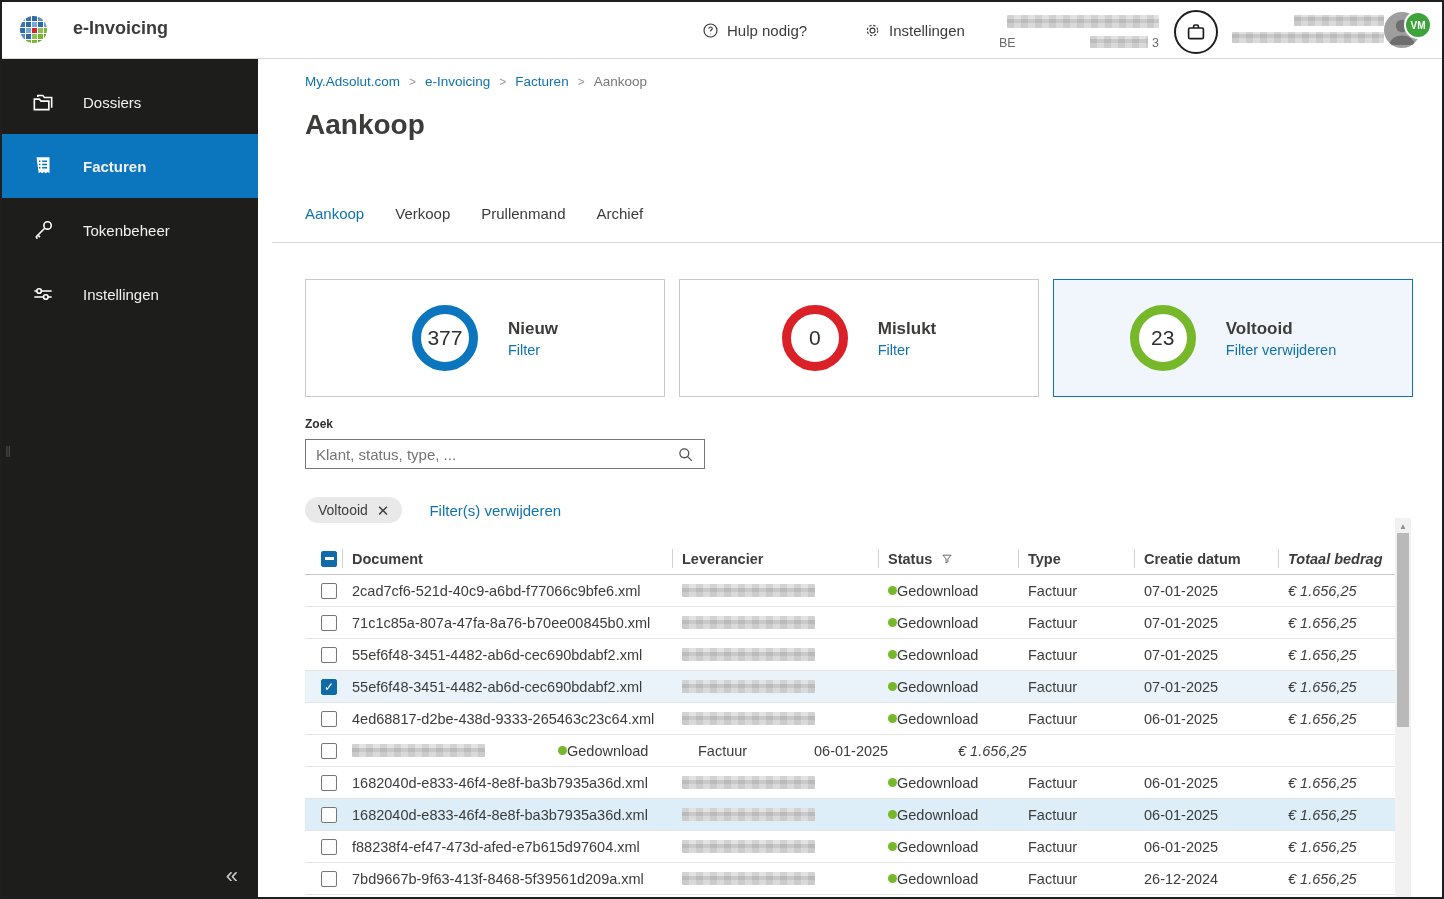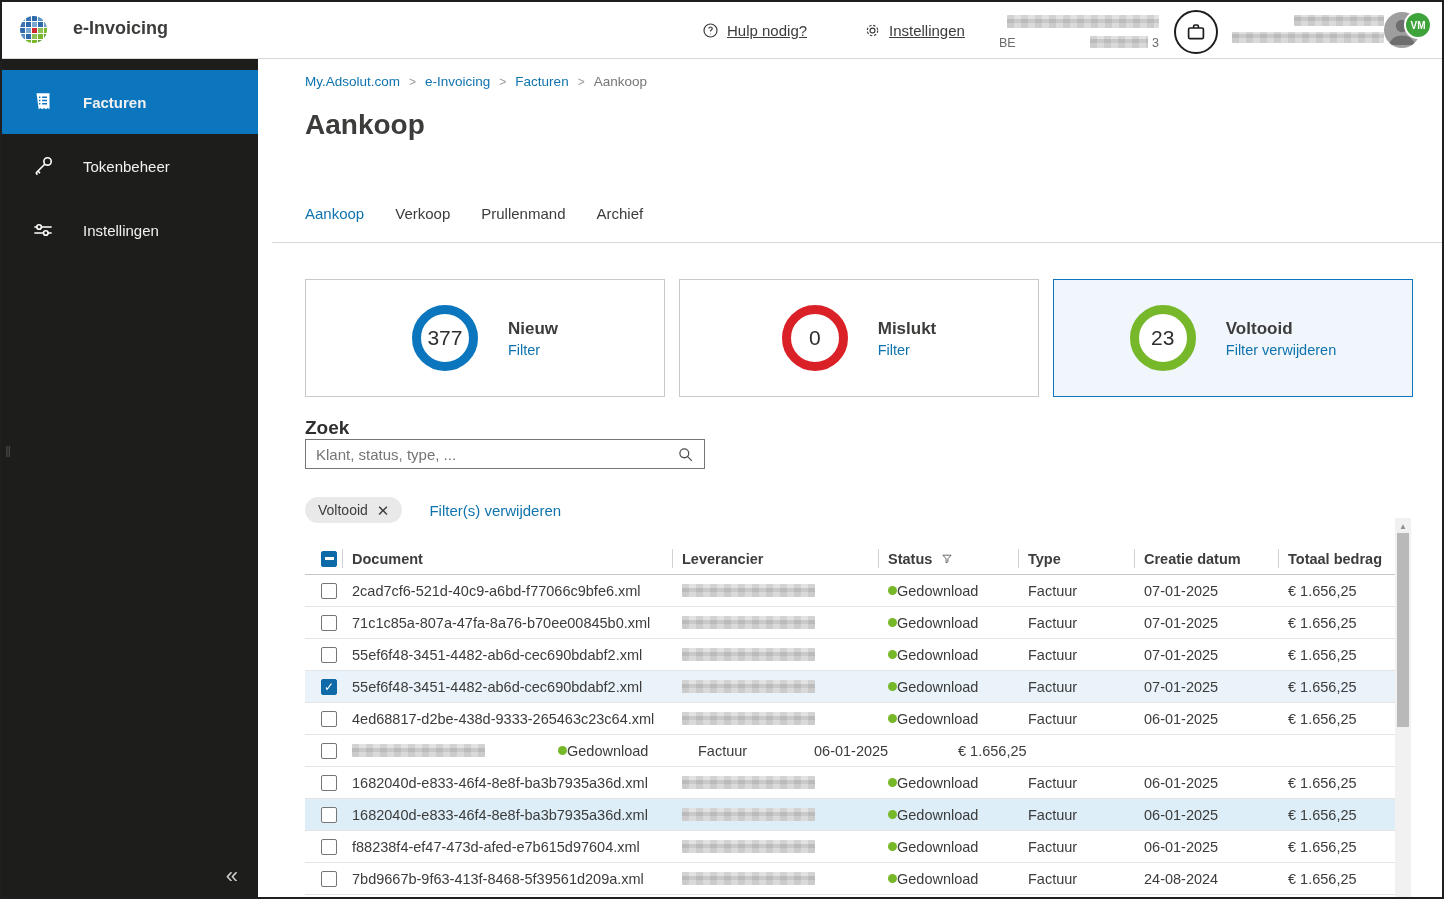--- a/index.html
+++ b/index.html
@@ -3,21 +3,21 @@
 <meta charset="utf-8">
 <style>
   html,body{margin:0;padding:0;background:#fff;}
   body{font-family:"Liberation Sans",sans-serif;color:#3c3c3b;}
   .screen{position:relative;width:1444px;height:899px;border:2px solid #1f1f1f;box-sizing:border-box;overflow:hidden;background:#86efac;}
 
   
   .topbar{position:absolute;top:0;left:0;right:0;height:56px;background:#fff;border-bottom:1px solid #d8d8d8;z-index:5;}
   .logo{position:absolute;left:17px;top:13px;width:29px;height:29px;}
   .app-title{position:absolute;left:71px;top:16px;font-size:18px;font-weight:700;color:#3c3c3b;}
-  .tb-link{position:absolute;top:0;height:56px;display:flex;align-items:center;gap:7px;font-size:15px;color:#3c3c3b;cursor:pointer;text-decoration:underline;}
+  .tb-link{position:absolute;top:0;height:56px;display:flex;align-items:center;gap:7px;font-size:15px;color:#3c3c3b;cursor:pointer;}
   .tb-link svg{width:19px;height:19px;stroke:#3c3c3b;fill:none;stroke-width:1.5;}
   .tb-help{left:699px;}
   .tb-settings{left:861px;}
   .company-block{position:absolute;top:10px;right:283px;width:160px;text-align:right;}
   .company-block .rline{margin:3px 0 5px auto;}
   .vat-line{display:flex;justify-content:flex-end;align-items:center;gap:4px;font-size:12.5px;color:#6b6b6b;}
   .brief-circle{position:absolute;left:1172px;top:8px;width:40px;height:40px;border:2.5px solid #1d1d1b;border-radius:50%;display:flex;align-items:center;justify-content:center;background:#fff;}
   .brief-circle svg{width:24px;height:24px;stroke:#1d1d1b;fill:none;stroke-width:1.7;}
   .user-block{position:absolute;top:13px;right:58px;width:155px;display:flex;flex-direction:column;align-items:flex-end;gap:6px;}
   .avatar-wrap{position:absolute;right:10px;top:9px;width:48px;height:38px;}
@@ -53,21 +53,21 @@
   
   .cards{position:absolute;left:47px;top:220px;display:flex;gap:14px;}
   .card{width:360px;height:118px;border:1px solid #c9c9c9;background:#fff;box-sizing:border-box;display:flex;align-items:center;justify-content:center;gap:30px;cursor:pointer;}
   .card.selected{border:1.5px solid #0b76be;background:#f0f6fb;}
   .ring{width:48px;height:48px;border:9px solid #0b76be;border-radius:50%;display:flex;align-items:center;justify-content:center;font-size:21px;color:#2e2e2e;background:#fff;flex:0 0 auto;}
   .card-text{display:flex;flex-direction:column;gap:3px;}
   .card-label{font-size:17px;color:#3c3c3b;font-weight:bold;}
   .card-action{font-size:14.5px;color:#0f73ae;cursor:pointer;}
 
   
-  .search-label{position:absolute;left:47px;top:358px;font-size:19px;font-weight:700;color:#2f2f2f;text-align:right;}
+  .search-label{position:absolute;left:47px;top:358px;font-size:12px;font-weight:700;color:#2f2f2f;text-align:right;}
   .search-box{position:absolute;left:47px;top:380px;width:400px;height:30px;border:1px solid #767676;box-sizing:border-box;display:flex;align-items:center;background:#fff;}
   .search-box input{flex:1;border:none;outline:none;padding:0 8px 0 10px;font-size:15px;color:#3c3c3b;font-family:"Liberation Sans",sans-serif;background:transparent;}
   .search-box input::placeholder{color:#757575;}
   .search-box svg{width:19px;height:19px;stroke:#4f4f4f;fill:none;stroke-width:1.6;margin-right:9px;flex:0 0 auto;cursor:pointer;}
 
   
   .chip-row{position:absolute;left:47px;top:438px;display:flex;align-items:center;gap:27px;}
   .chip{display:flex;align-items:center;gap:9px;background:#e9e9e9;border-radius:14px;height:26px;padding:0 13px;font-size:14px;color:#3c3c3b;}
   .chip .x{font-size:15px;color:#3c3c3b;cursor:pointer;line-height:1;}
   .clear-link{font-size:15px;color:#0f73ae;cursor:pointer;}
@@ -81,21 +81,21 @@
   .tr.head .td + .td:before{content:"";position:absolute;left:0;top:6px;bottom:6px;border-left:1px solid #d2d2d2;}
   .tr.sel{background:#eaf3fa;}
   .tr.hover{background:#ddeef8;}
   .td{box-sizing:border-box;padding-left:10px;font-size:14.5px;color:#3c3c3b;white-space:nowrap;overflow:hidden;display:flex;align-items:center;height:100%;}
   .c-cb{width:37px;padding-left:16px;}
   .c-doc{width:330px;}
   .c-lev{width:206px;}
   .c-status{width:140px;}
   .c-type{width:116px;}
   .c-date{width:144px;}
-  .c-amt{width:106px;}
+  .c-amt{width:106px;font-style:italic;}
   .checkbox{width:16px;height:16px;border:1px solid #767676;border-radius:2px;background:#fff;box-sizing:border-box;display:flex;align-items:center;justify-content:center;cursor:pointer;flex:0 0 auto;}
   .checkbox.checked{background:#0e6ba8;border-color:#0e6ba8;color:#fff;font-size:12px;}
   .checkbox.checked:after{content:"\2713";}
   .checkbox.indet{background:#0e6ba8;border-color:#0e6ba8;color:#fff;}
   .checkbox.indet:after{content:"";width:9px;height:2.5px;background:#fff;display:block;}
   .dot{width:9px;height:9px;border-radius:50%;background:#76b82a;flex:0 0 auto;}
   .funnel{width:14px;height:14px;stroke:#3c3c3b;fill:none;stroke-width:1.3;margin-left:8px;cursor:pointer;}
   .lev-block{width:133px;}
 
   
@@ -236,20 +236,26 @@
           <circle cx="18" cy="14" r="6.2" fill="#6e6e6e"></circle>
           <path d="M5 33c1.5-6.5 7-9.5 13-9.5S29.5 26.5 31 33z" fill="#6e6e6e"></path>
         </g>
       </svg>
       <div class="vm-badge">VM</div>
     </div>
   </div>
 
   <div class="sidebar">
     <div class="side-items" id="sidebar-items">
+        <div class="side-item">
+    <svg>
+            <use href="#sym-folders-icon"></use>
+          </svg>
+    <span class="s-label">Dossiers</span>
+  </div>
         <div class="side-item active">
     <svg>
             <use href="#sym-invoice-icon"></use>
           </svg>
     <span class="s-label">Facturen</span>
   </div>
         <div class="side-item">
     <svg>
             <use href="#sym-key-icon"></use>
           </svg>
@@ -567,21 +573,21 @@
               <span class="rline lev-block"></span>
             </div>
     <div class="td c-status">
               <span class="dot"></span>
               <span class="s-text">Gedownload</span>
             </div>
     <div class="td c-type">
               <span class="t-text">Factuur</span>
             </div>
     <div class="td c-date">
-              <span class="d-text">24-08-2024</span>
+              <span class="d-text">26-12-2024</span>
             </div>
     <div class="td c-amt">
               <span class="a-text">€ 1.656,25</span>
             </div>
   </div>
         </div>
     </div>
   </div>
 
   <div class="resize-handle">‖</div>

